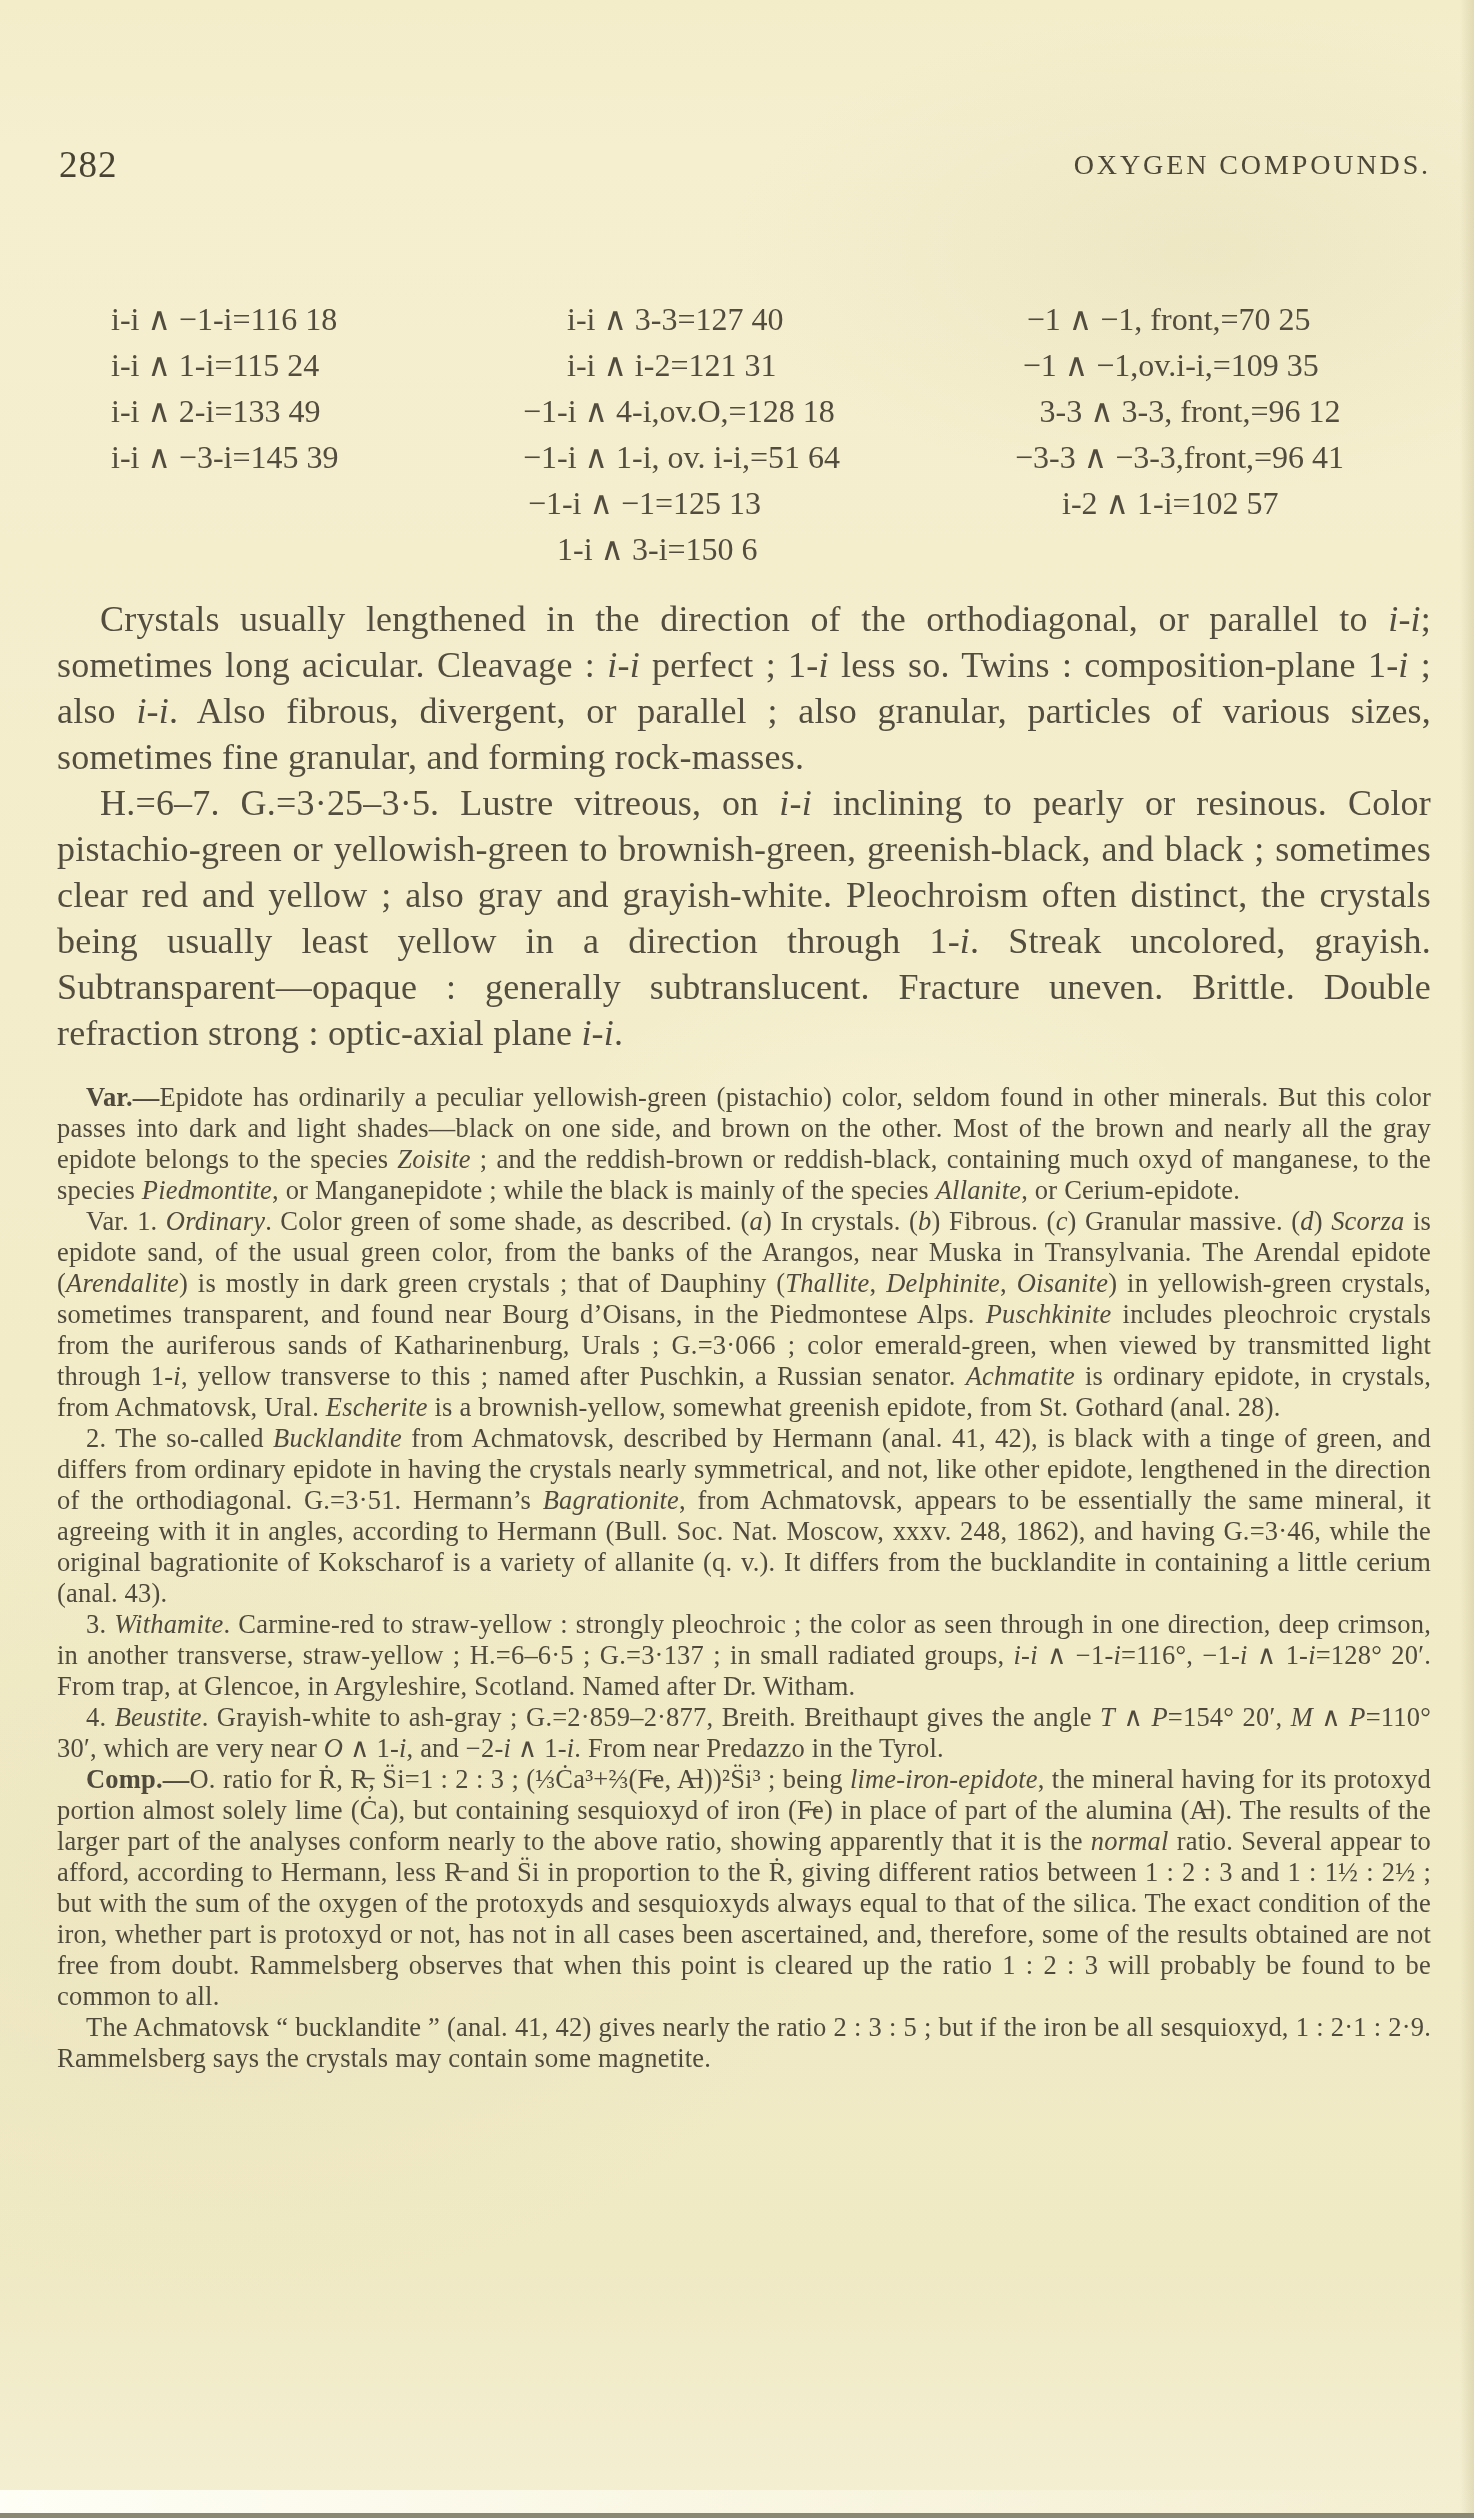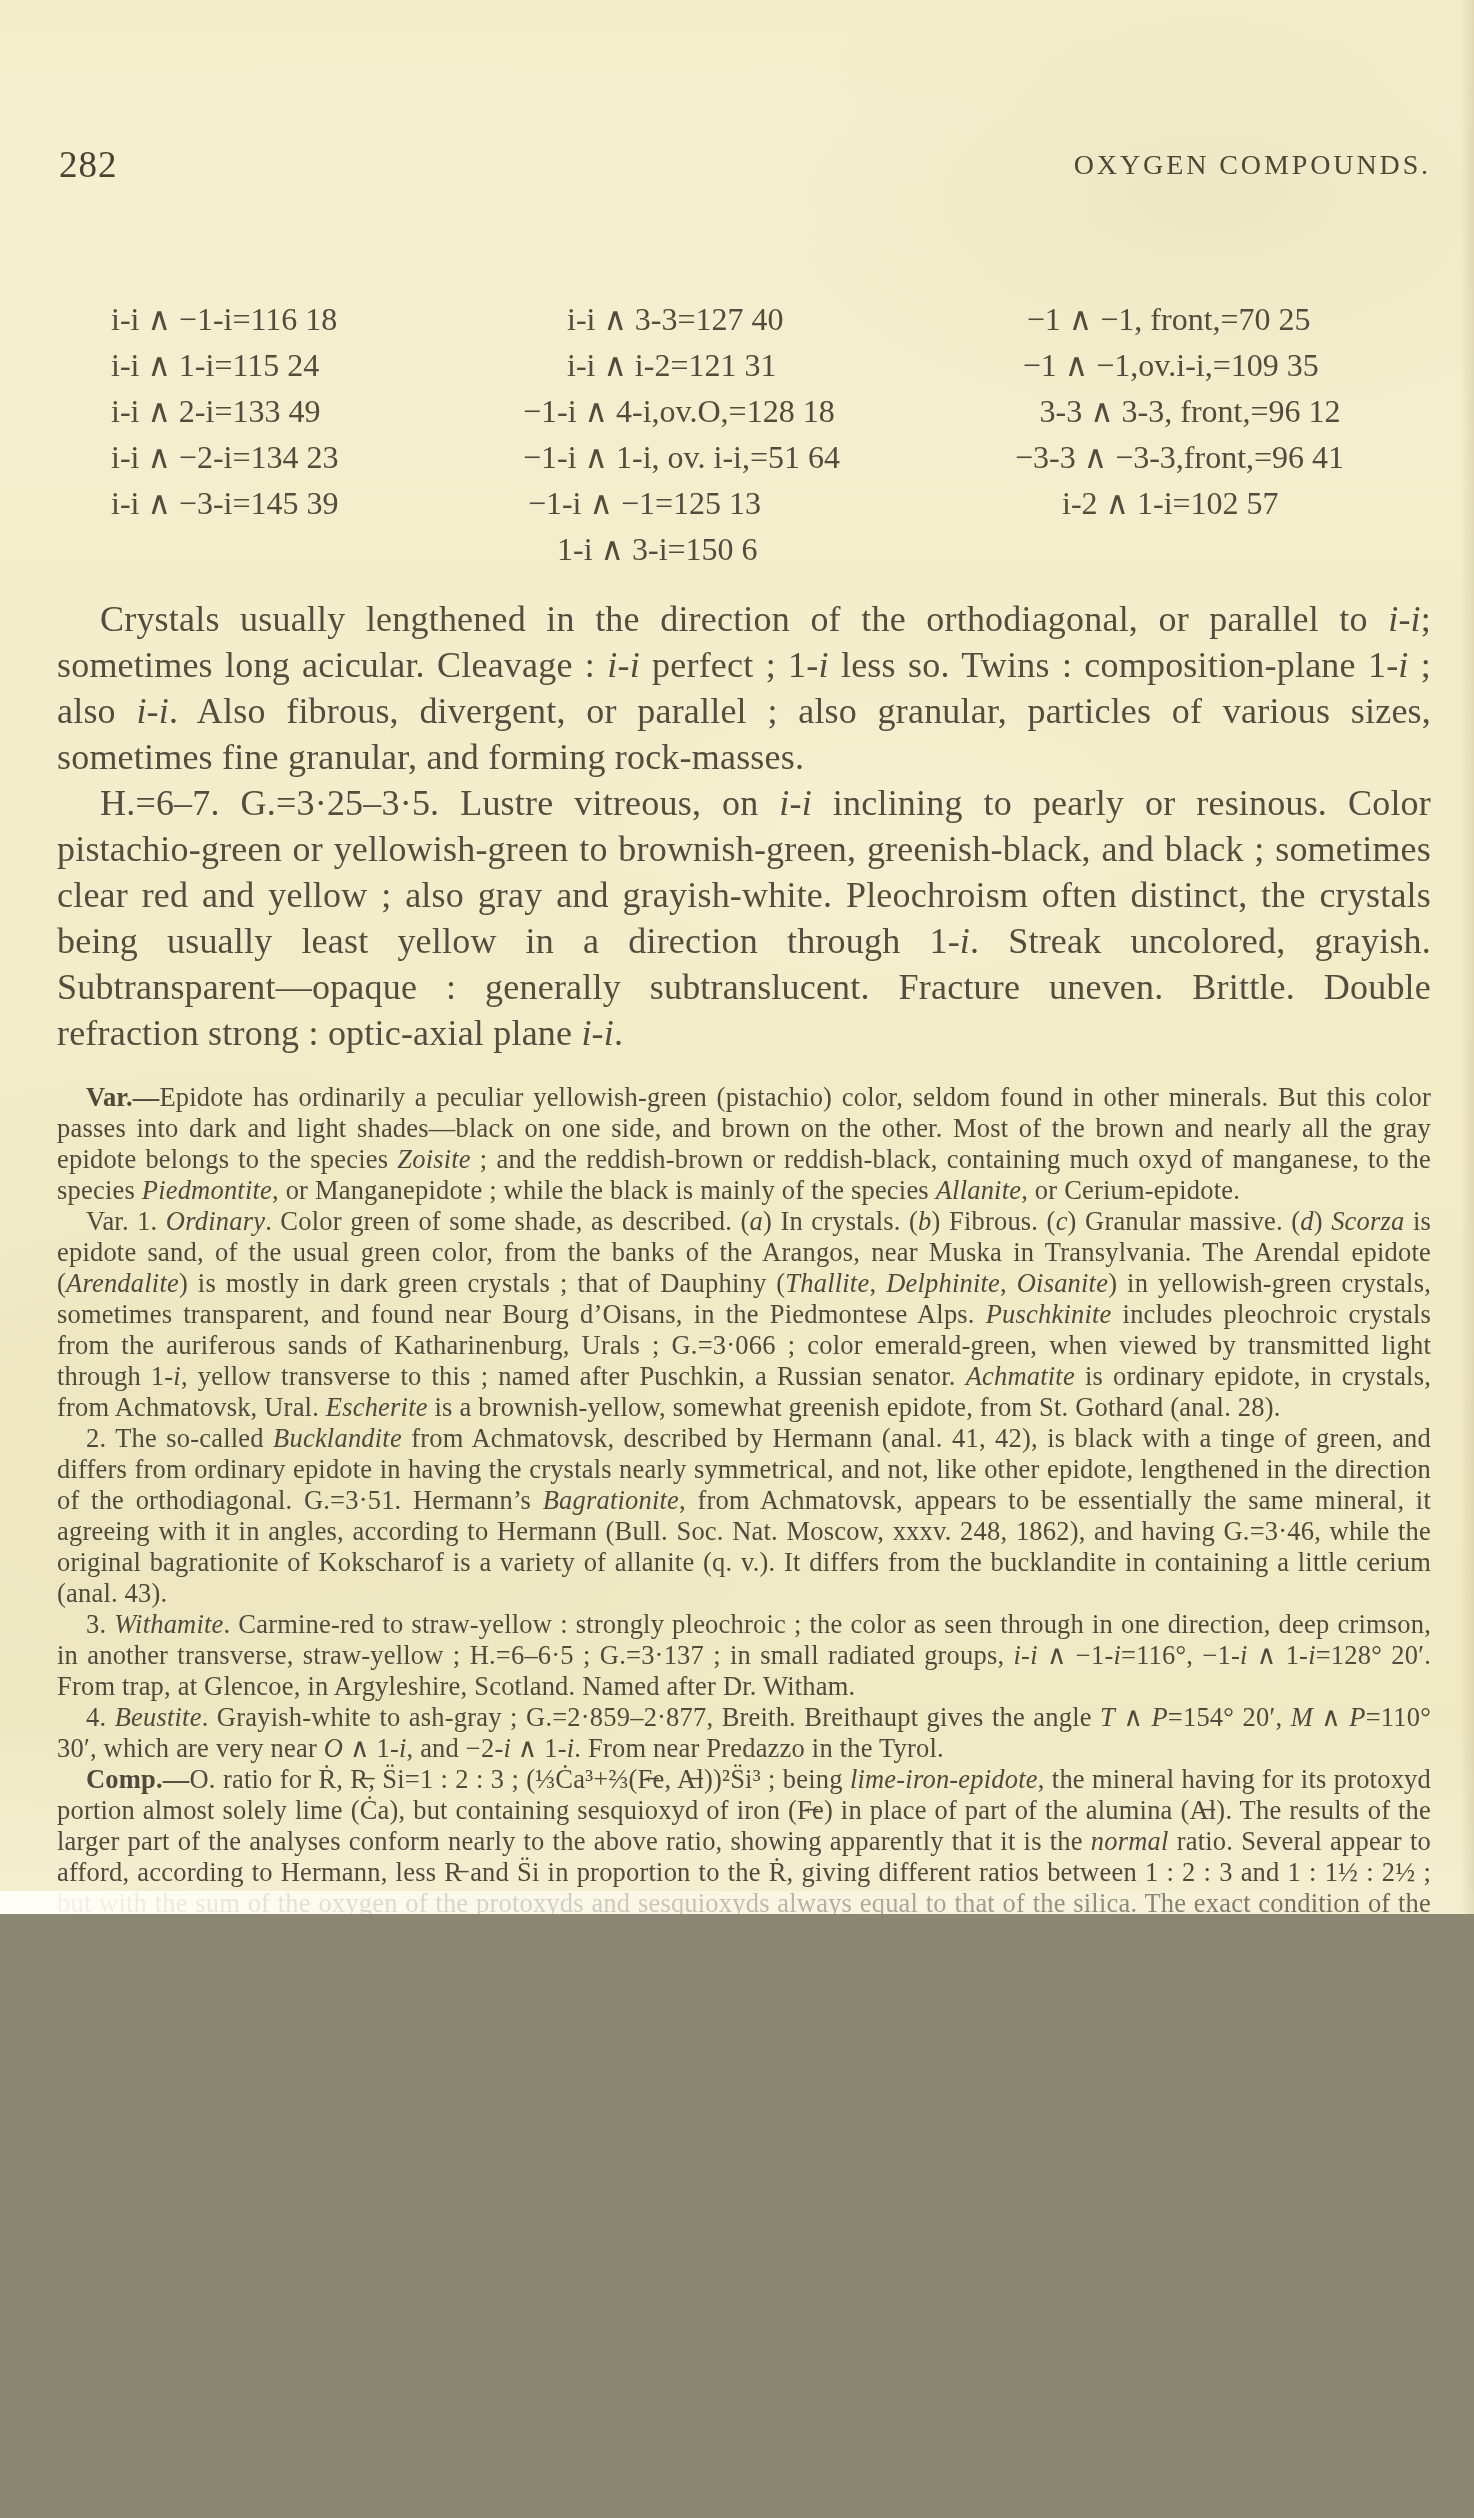--- a/index.html
+++ b/index.html
@@ -1,18 +1,18 @@
 <!DOCTYPE html>
 <html><head>
 <meta charset="utf-8">
 <style>
   html,body{margin:0;padding:0;background:#8a8872;}
   .page{
     position:relative;
-    width:1474px;height:1914px;
+    width:1474px;height:2513px;
     margin:0 auto;
     box-sizing:border-box;
     padding:143px 43px 0 57px;
     background-color:#f2ecc9;
     background-image:
       radial-gradient(ellipse 686px 343px at 82% 10%, rgba(214,204,156,0.22), transparent 70%),
       radial-gradient(ellipse 882px 588px at 15% 75%, rgba(219,209,164,0.18), transparent 70%),
       radial-gradient(ellipse 490px 255px at 60% 45%, rgba(255,252,230,0.25), transparent 70%),
       linear-gradient(180deg,#f3edca 0%,#f5efd0 6%,#f2ecc9 55%,#efe9c4 90%,#f4efd2 100%);
     font-family:"Liberation Serif","DejaVu Serif",serif;
@@ -60,21 +60,20 @@
   <div class="header">
     <span class="pagenum">282</span>
     <span class="running-head">OXYGEN COMPOUNDS.</span>
   </div>
 
   <div class="angle-table">
     <div class="col1">
       <div class="tline">i-i ∧ −1-i=116 18</div>
       <div class="tline">i-i ∧ 1-i=115 24</div>
       <div class="tline">i-i ∧ 2-i=133 49</div>
-      <div class="tline">i-i ∧ −2-i=134 23</div>
       <div class="tline">i-i ∧ −3-i=145 39</div>
     </div>
     <div class="col2">
       <div class="tline c2-0">i-i ∧ 3-3=127 40</div>
       <div class="tline c2-1">i-i ∧ i-2=121 31</div>
       <div class="tline c2-2">−1-i ∧ 4-i,ov.O,=128 18</div>
       <div class="tline c2-3">−1-i ∧ 1-i, ov. i-i,=51 64</div>
       <div class="tline c2-4">−1-i ∧ −1=125 13</div>
       <div class="tline c2-5">1-i ∧ 3-i=150 6</div>
     </div>

